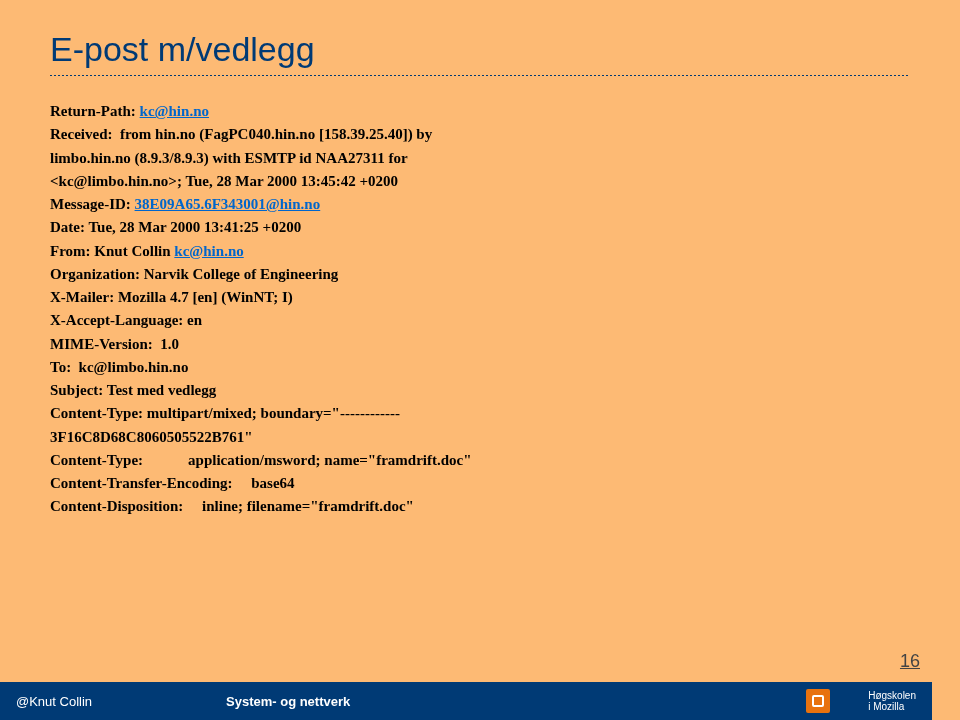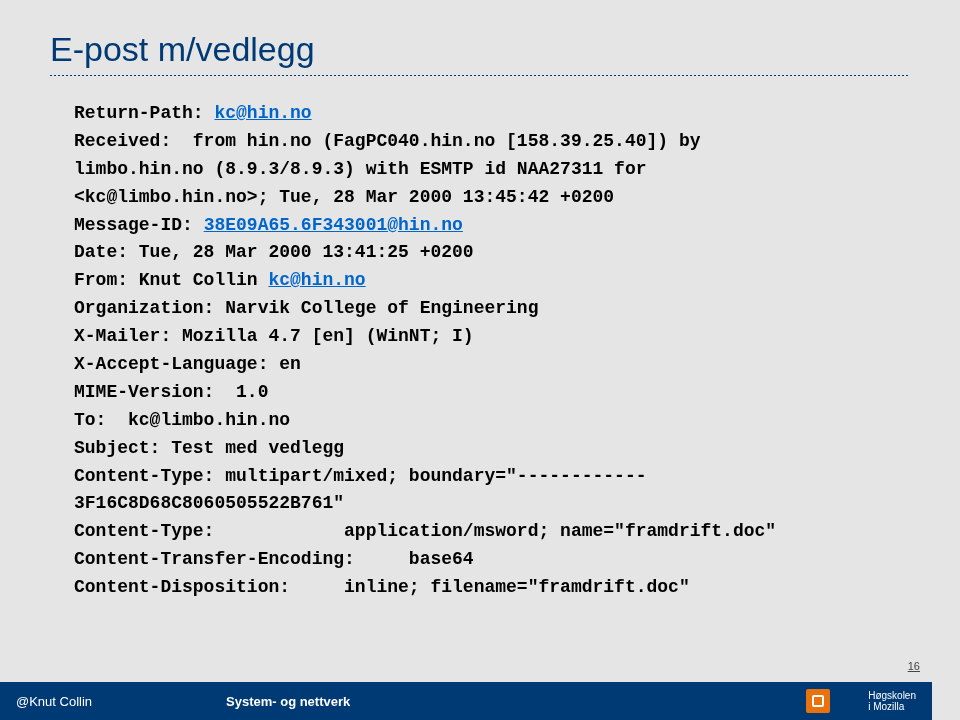--- a/index.html
+++ b/index.html
@@ -1,43 +1,42 @@
 <!DOCTYPE html>
 <html><head>
 <meta charset="utf-8">
 <style>
   * { box-sizing: border-box; margin: 0; padding: 0; }
   html, body { width: 960px; height: 720px; font-family: Arial, sans-serif; background: #fff; }
   .slide {
     width: 960px;
     height: 720px;
     position: relative;
-    background: #e5e5e5;
+    background: #fdba74;
     padding: 30px 50px 0 50px;
   }
   .title {
     color: #003a75;
     font-size: 34px;
     font-weight: normal;
     margin-bottom: 6px;
   }
   .title-underline {
     height: 1px;
     background: repeating-linear-gradient(to right, #003a75 0 2px, transparent 2px 4px);
     width: 100%;
     margin-bottom: 24px;
   }
   .email-block {
-    font-family: Liberation Mono, monospace;
-    font-size: 18px;
+    font-family: Liberation Serif, serif;
+    font-size: 15px;
     font-weight: bold;
     line-height: 1.55;
     color: #000;
     white-space: pre-wrap;
-    margin-left: 24px;
   }
   .email-block a { color: #0066cc; text-decoration: underline; }
   .footer {
     position: absolute;
     bottom: 0;
     left: 0;
     width: 932px;
     height: 38px;
     background: #003a75;
     color: #fff;
@@ -60,21 +59,21 @@
     display: flex; align-items: center; justify-content: center;
   }
   .logo-orange-inner {
     width: 12px; height: 12px; border: 2px solid #fff; border-radius: 2px;
   }
   .logo-text { font-size: 10px; line-height: 1.1; color: #fff; margin-left: 32px; }
   .pagenum {
     position: absolute;
     right: 40px;
     bottom: 48px;
-    font-size: 11px;
+    font-size: 18px;
     color: #444;
     text-decoration: underline;
   }
 </style>
 </head>
 <body>
 
 <div class="slide">
 
   <h1 class="title">E-post m/vedlegg</h1>

